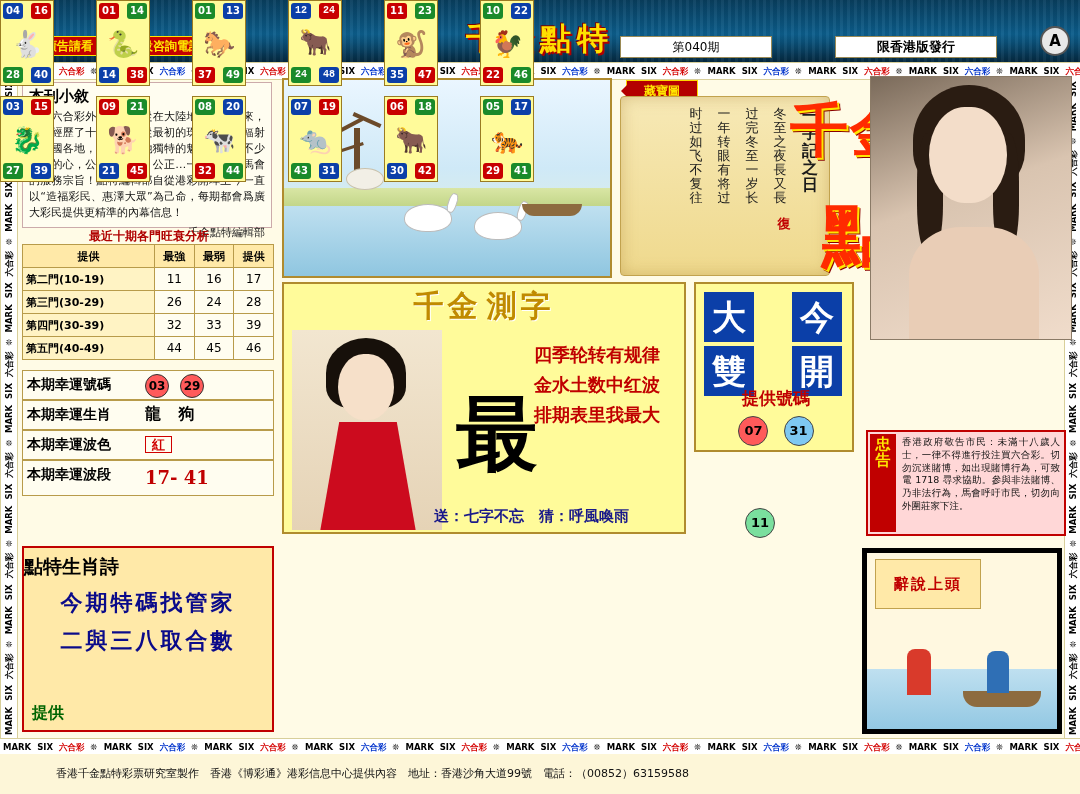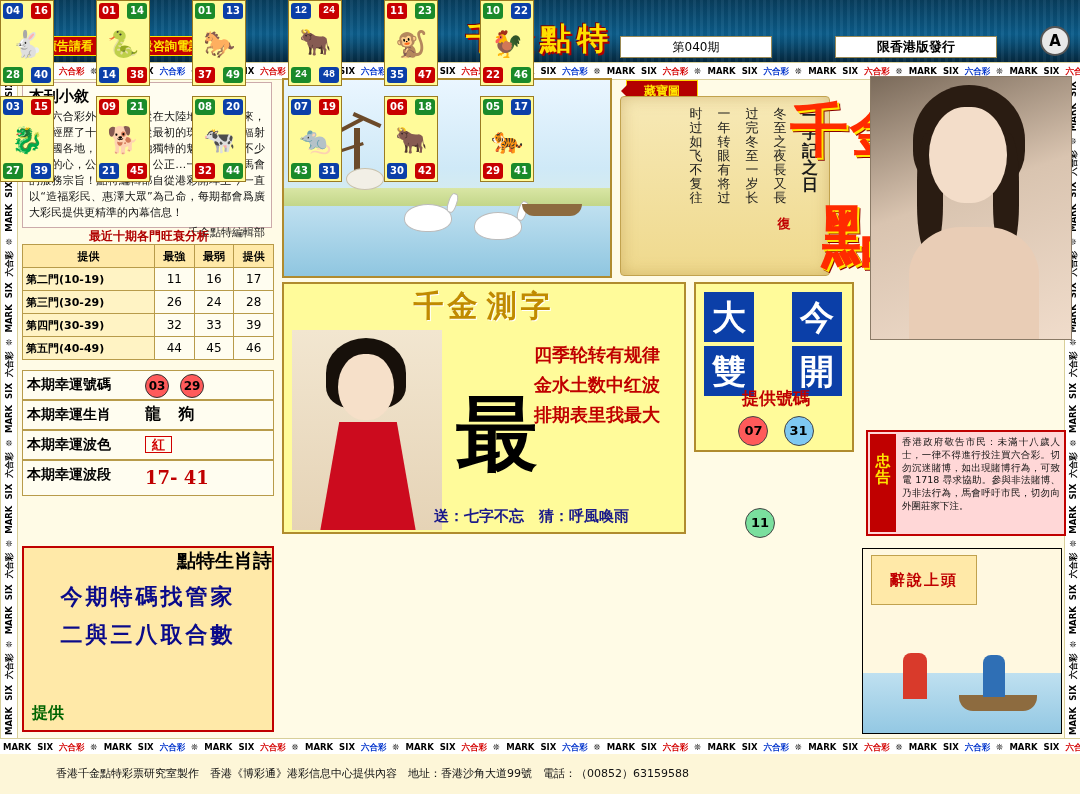--- a/index.html
+++ b/index.html
@@ -126,21 +126,21 @@
   .ball-green{background:#7adf9e;}
   .zodiac-txt{font-size:16px;font-weight:bold;color:#000;letter-spacing:6px;}
   .wave-red{color:#d00000;font-size:13px;font-weight:bold;border:1px solid #d00000;padding:0 6px;}
   .seg-txt{font-size:18px;font-weight:bold;color:#c00000;font-family:"DejaVu Serif","Liberation Serif",serif;}
 
   .poem{
     left:22px;top:546px;width:252px;height:186px;
     background:#ffe9a8;border:2px solid #c00000;box-sizing:border-box;
   }
   .poem .ph{
-    text-align:right;font-size:19px;font-weight:bold;color:#000;
+    text-align:left;font-size:19px;font-weight:bold;color:#000;margin-top:6px;
     font-family:"DejaVu Serif","Liberation Serif",serif;
   }
   .poem .pl{
     text-align:center;font-size:22px;font-weight:bold;color:#0a0a8a;margin-top:8px;
     font-family:"DejaVu Serif","Liberation Serif",serif;letter-spacing:3px;
   }
   .poem .tg{
     position:absolute;left:8px;bottom:6px;font-size:16px;font-weight:bold;color:#006400;
   }
 
@@ -267,21 +267,21 @@
     display:inline-block;width:28px;height:28px;border-radius:50%;margin:0 5px;
     font-size:13px;font-weight:bold;line-height:28px;text-align:center;color:#000;border:1px solid #444;
   }
 
   .warn{
     left:866px;top:430px;width:200px;height:106px;background:#ffd7d7;border:2px solid #c00000;
     box-sizing:border-box;padding:4px 4px 4px 34px;
   }
   .warn .side{
     position:absolute;left:2px;top:2px;width:26px;height:98px;background:#c00000;color:#ffe600;
-    font-size:15px;font-weight:bold;text-align:center;line-height:1.05;padding-top:20px;box-sizing:border-box;
+    font-size:15px;font-weight:bold;text-align:center;line-height:1.05;padding-top:3px;box-sizing:border-box;
   }
   .warn p{margin:0;font-size:9.5px;line-height:1.35;color:#111;text-align:justify;}
 
   
   .zgrid{left:282px;top:548px;width:572px;height:186px;}
   .zcard{
     position:absolute;width:54px;height:86px;background:#fffb9a;border:1px solid #9a7b22;
     box-sizing:border-box;
   }
   .zcard .num{
@@ -294,21 +294,21 @@
   .zcard .num.brr{right:2px;bottom:2px;}
   .zcard .num.red{background:#c80000;}
   .zcard .num.green{background:#1a8a2a;}
   .zcard .ani{
     position:absolute;left:8px;top:20px;width:38px;height:46px;
     font-size:26px;text-align:center;line-height:46px;color:#5a4a2a;
   }
 
   
   .rill{
-    left:862px;top:548px;width:200px;height:186px;background:#fff8e0;border:1px solid #000000;overflow:hidden;
+    left:862px;top:548px;width:200px;height:186px;background:#fff8e0;border:5px solid #000000;overflow:hidden;
   }
   .rill .banner2{
     position:absolute;left:8px;top:6px;width:104px;height:48px;background:#ffe9a8;border:1px solid #c1a24e;
     color:#c00000;font-size:15px;font-weight:bold;text-align:center;line-height:48px;letter-spacing:2px;
     font-family:"DejaVu Serif","Liberation Serif",serif;
   }
   .rill .water2{position:absolute;left:0;bottom:0;width:100%;height:60px;background:linear-gradient(180deg,#bfe0f0,#93c8e3);}
   .rill .boat2{position:absolute;left:96px;bottom:22px;width:78px;height:16px;background:#8d6b3f;border-radius:0 0 14px 14px;}
   .rill .fig{position:absolute;left:40px;bottom:34px;width:24px;height:46px;background:#d93a2b;border-radius:8px 8px 0 0;}
   .rill .fig2{position:absolute;left:120px;bottom:36px;width:22px;height:42px;background:#2f6fb5;border-radius:8px 8px 0 0;}

